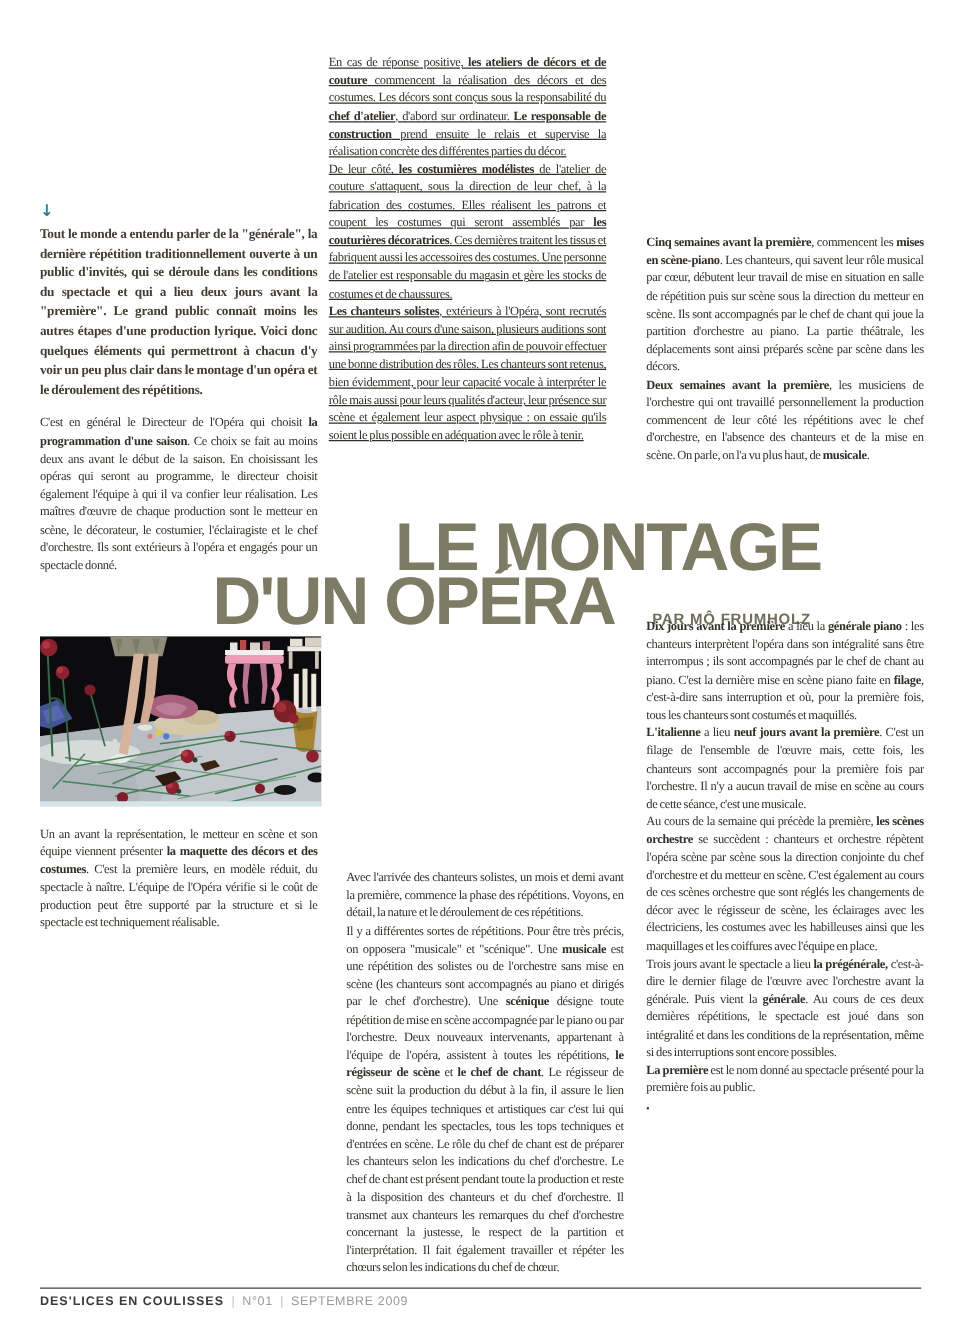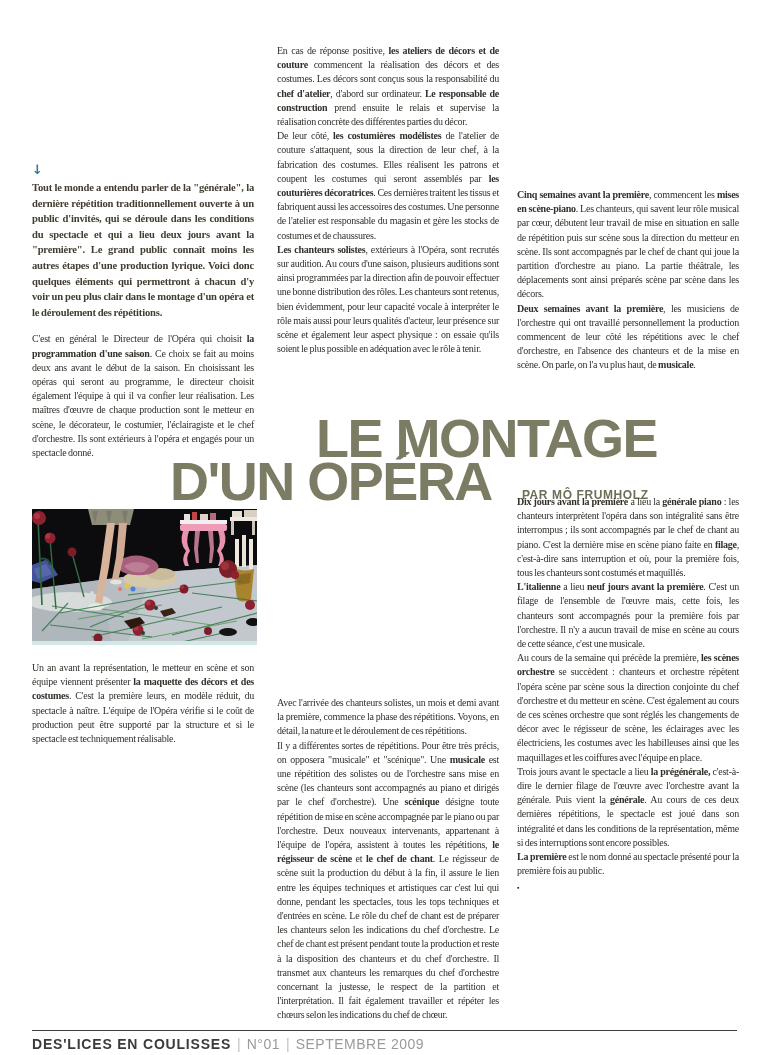--- a/index.html
+++ b/index.html
@@ -53,21 +53,21 @@
     font-family:"Liberation Sans",sans-serif;font-size:7px;color:#33302b;
     margin-top:6px;line-height:7px;text-align:left;
   }
   .footer-rule{
     position:absolute;left:32px;right:30px;top:1030px;height:0;
     border-top:1px solid #3f3f3f;
   }
   .footer{
     position:absolute;left:32px;top:1036px;
     display:flex;align-items:baseline;gap:6px;
-    font-family:"Liberation Sans",sans-serif;font-size:14px;
+    font-family:"Liberation Sans",sans-serif;font-size:10px;
   }
   .footer .brand{font-weight:bold;color:#3b3b3b;letter-spacing:0.8px;}
   .footer .meta{color:#9a9a9a;letter-spacing:0.5px;}
   .footer .sep{color:#c2c2c2;}
 </style>
 </head>
 <body>
 
 <div class="col" style="left:32px;top:163px;">
   <div class="arrow">↓</div>
@@ -190,21 +190,21 @@
     <circle cx="60" cy="84" r="2" fill="#d9d9d9"></circle>
 
     <rect x="0" y="132" width="225" height="4" fill="#d3e6e8"></rect>
   </svg>
 </figure>
 
 <div class="col" style="left:32px;top:661px;">
   <p class="rich"><span>Un an avant la représentation, le metteur en scène et son équipe viennent présenter </span><span class="b">la maquette des décors et des costumes</span><span>. C'est la première leurs, en modèle réduit, du spectacle à naître. L'équipe de l'Opéra vérifie si le coût de production peut être supporté par la structure et si le spectacle est techniquement réalisable.</span></p>
 </div>
 
-<div class="col" style="left:277px;top:44px;">
+<div class="col" style="left:263px;top:44px;text-decoration:underline;">
   <p class="rich"><span>En cas de réponse positive, </span><span class="b">les ateliers de décors et de couture</span><span> commencent la réalisation des décors et des costumes. Les décors sont conçus sous la responsabilité du </span><span class="b">chef d'atelier</span><span>, d'abord sur ordinateur. </span><span class="b">Le responsable de construction</span><span> prend ensuite le relais et supervise la réalisation concrète des différentes parties du décor.
 De leur côté, </span><span class="b">les costumières modélistes</span><span> de l'atelier de couture s'attaquent, sous la direction de leur chef, à la fabrication des costumes. Elles réalisent les patrons et coupent les costumes qui seront assemblés par </span><span class="b">les couturières décoratrices</span><span>. Ces dernières traitent les tissus et fabriquent aussi les accessoires des costumes. Une personne de l'atelier est responsable du magasin et gère les stocks de costumes et de chaussures.
 </span><span class="b">Les chanteurs solistes</span><span>, extérieurs à l'Opéra, sont recrutés sur audition. Au cours d'une saison, plusieurs auditions sont ainsi programmées par la direction afin de pouvoir effectuer une bonne distribution des rôles. Les chanteurs sont retenus, bien évidemment, pour leur capacité vocale à interpréter le rôle mais aussi pour leurs qualités d'acteur, leur présence sur scène et également leur aspect physique : on essaie qu'ils soient le plus possible en adéquation avec le rôle à tenir.</span></p>
 </div>
 
 <div class="col" style="left:277px;top:659px;margin-top:37px;">
   <p class="rich"><span>Avec l'arrivée des chanteurs solistes, un mois et demi avant la première, commence la phase des répétitions. Voyons, en détail, la nature et le déroulement de ces répétitions.
 Il y a différentes sortes de répétitions. Pour être très précis, on opposera "musicale" et "scénique". Une </span><span class="b">musicale</span><span> est une répétition des solistes ou de l'orchestre sans mise en scène (les chanteurs sont accompagnés au piano et dirigés par le chef d'orchestre). Une </span><span class="b">scénique</span><span> désigne toute répétition de mise en scène accompagnée par le piano ou par l'orchestre. Deux nouveaux intervenants, appartenant à l'équipe de l'opéra, assistent à toutes les répétitions, </span><span class="b">le régisseur de scène</span><span> et </span><span class="b">le chef de chant</span><span>. Le régisseur de scène suit la production du début à la fin, il assure le lien entre les équipes techniques et artistiques car c'est lui qui donne, pendant les spectacles, tous les tops techniques et d'entrées en scène. Le rôle du chef de chant est de préparer les chanteurs selon les indications du chef d'orchestre. Le chef de chant est présent pendant toute la production et reste à la disposition des chanteurs et du chef d'orchestre. Il transmet aux chanteurs les remarques du chef d'orchestre concernant la justesse, le respect de la partition et l'interprétation. Il fait également travailler et répéter les chœurs selon les indications du chef de chœur.</span></p>
 </div>
 

